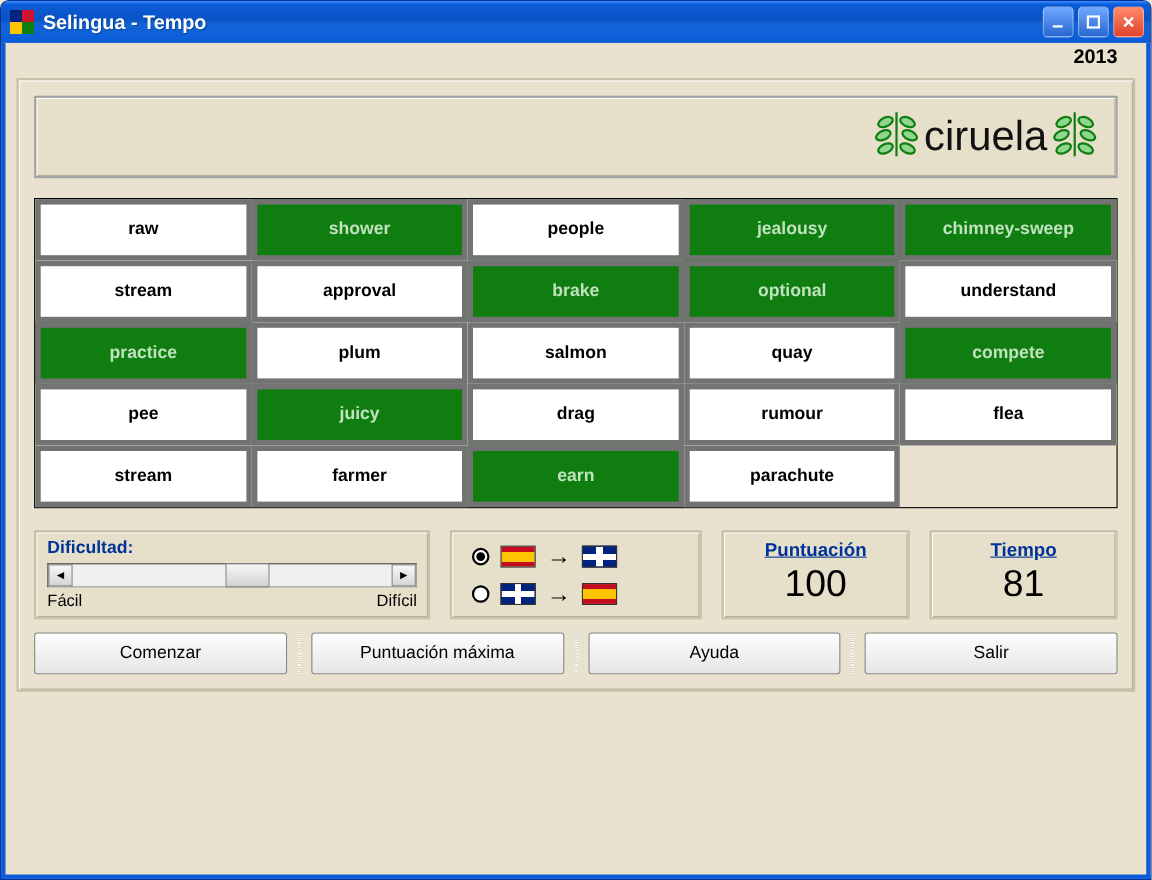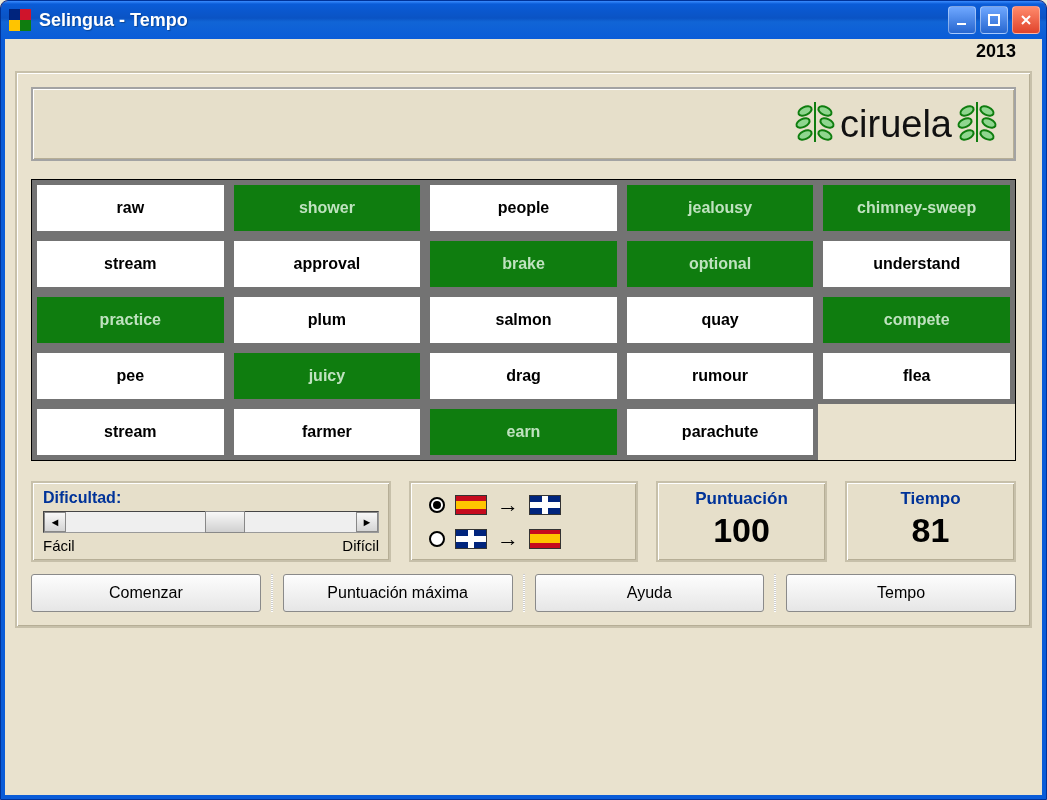--- a/index.html
+++ b/index.html
@@ -153,22 +153,22 @@
     content: ""; position: absolute; inset: 0;
     background:
       linear-gradient(to bottom, transparent 35%, #fff 35% 65%, transparent 65%),
       linear-gradient(to right, transparent 40%, #fff 40% 60%, transparent 60%),
       linear-gradient(to bottom, transparent 42%, #cf142b 42% 58%, transparent 58%),
       linear-gradient(to right, transparent 45%, #cf142b 45% 55%, transparent 55%);
   }
   .dir-arrow { font-size: 22px; color: #000; }
 
   .score-box, .time-box { flex: 0.7; text-align: center; }
-  .score-box .hdr, .time-box .hdr { color: #003399; font-weight: bold; font-size: 17px; }
-  .score-box .val, .time-box .val { font-size: 34px; font-weight: bold; margin-top: 2px; }
+  .score-box .hdr, .time-box .hdr { color: #003399; font-weight: bold; font-size: 17px; text-decoration: underline; }
+  .score-box .val, .time-box .val { font-size: 34px; font-weight: normal; margin-top: 2px; }
 
   .button-row {
     margin-top: 12px;
     display: flex;
     gap: 10px;
     text-align: center;
   }
   .btn {
     flex: 1;
     height: 38px;
@@ -318,17 +318,17 @@
         </div>
       </div>
 
       <div class="button-row">
         <div class="btn">Comenzar</div>
         <div class="btn-sep"></div>
         <div class="btn">Puntuación máxima</div>
         <div class="btn-sep"></div>
         <div class="btn">Ayuda</div>
         <div class="btn-sep"></div>
-        <div class="btn">Tempo</div>
+        <div class="btn">Salir</div>
       </div>
     </div>
   </div>
 </div>
 
 </body></html>

